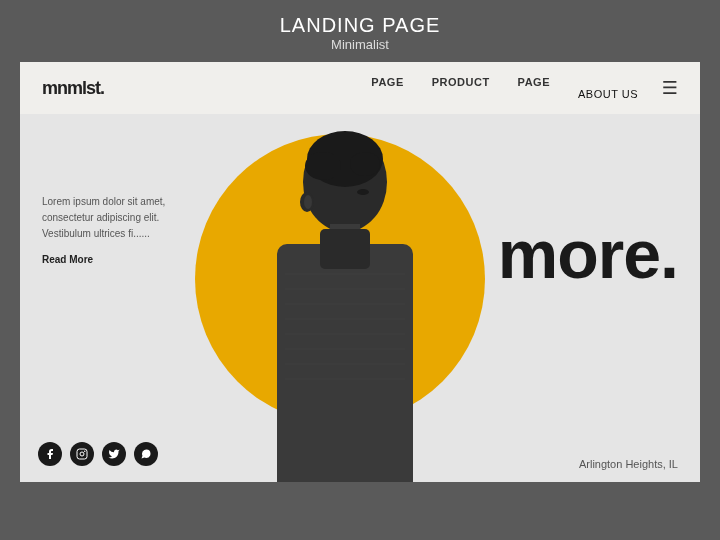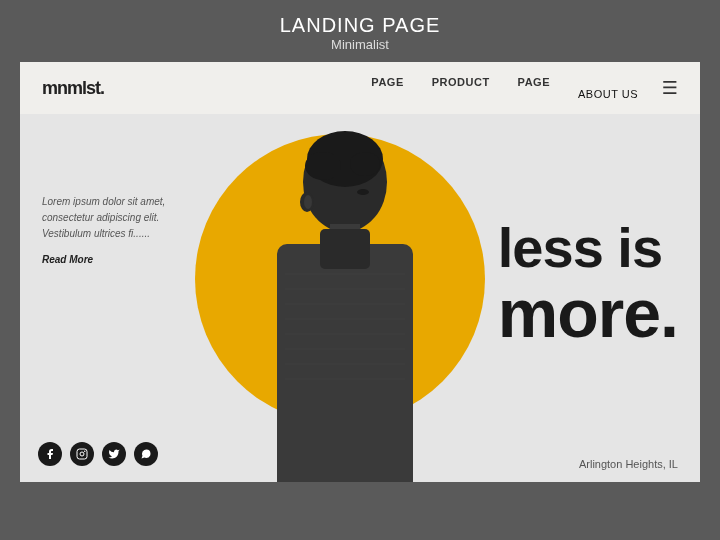--- a/index.html
+++ b/index.html
@@ -150,21 +150,20 @@
       display: block;
     }
 
     
     .left-text {
       position: absolute;
       left: 22px;
       top: 80px;
       max-width: 155px;
       z-index: 6;
-      font-style: italic;
     }
     .left-text p {
       font-size: 10px;
       color: #555;
       line-height: 1.6;
     }
     .left-text .read-more {
       font-size: 10px;
       font-weight: 700;
       color: #222;
@@ -258,21 +257,20 @@
 
         <ellipse cx="148" cy="78" rx="6" ry="3" fill="#1a1a1a"></ellipse>
 
         <ellipse cx="92" cy="88" rx="7" ry="10" fill="#2a2a2a"></ellipse>
 
         <ellipse cx="93" cy="88" rx="4" ry="7" fill="#383838"></ellipse>
       </svg>
     </div>
 
     <div class="big-text">
-      <span class="line1">less is</span>
       <span class="line2">more.</span>
     </div>
 
     <div class="left-text">
       <p>Lorem ipsum dolor sit amet, consectetur adipiscing elit. Vestibulum ultrices fi......</p>
       <div class="read-more">Read More</div>
     </div>
 
     <div class="social-icons">
 

